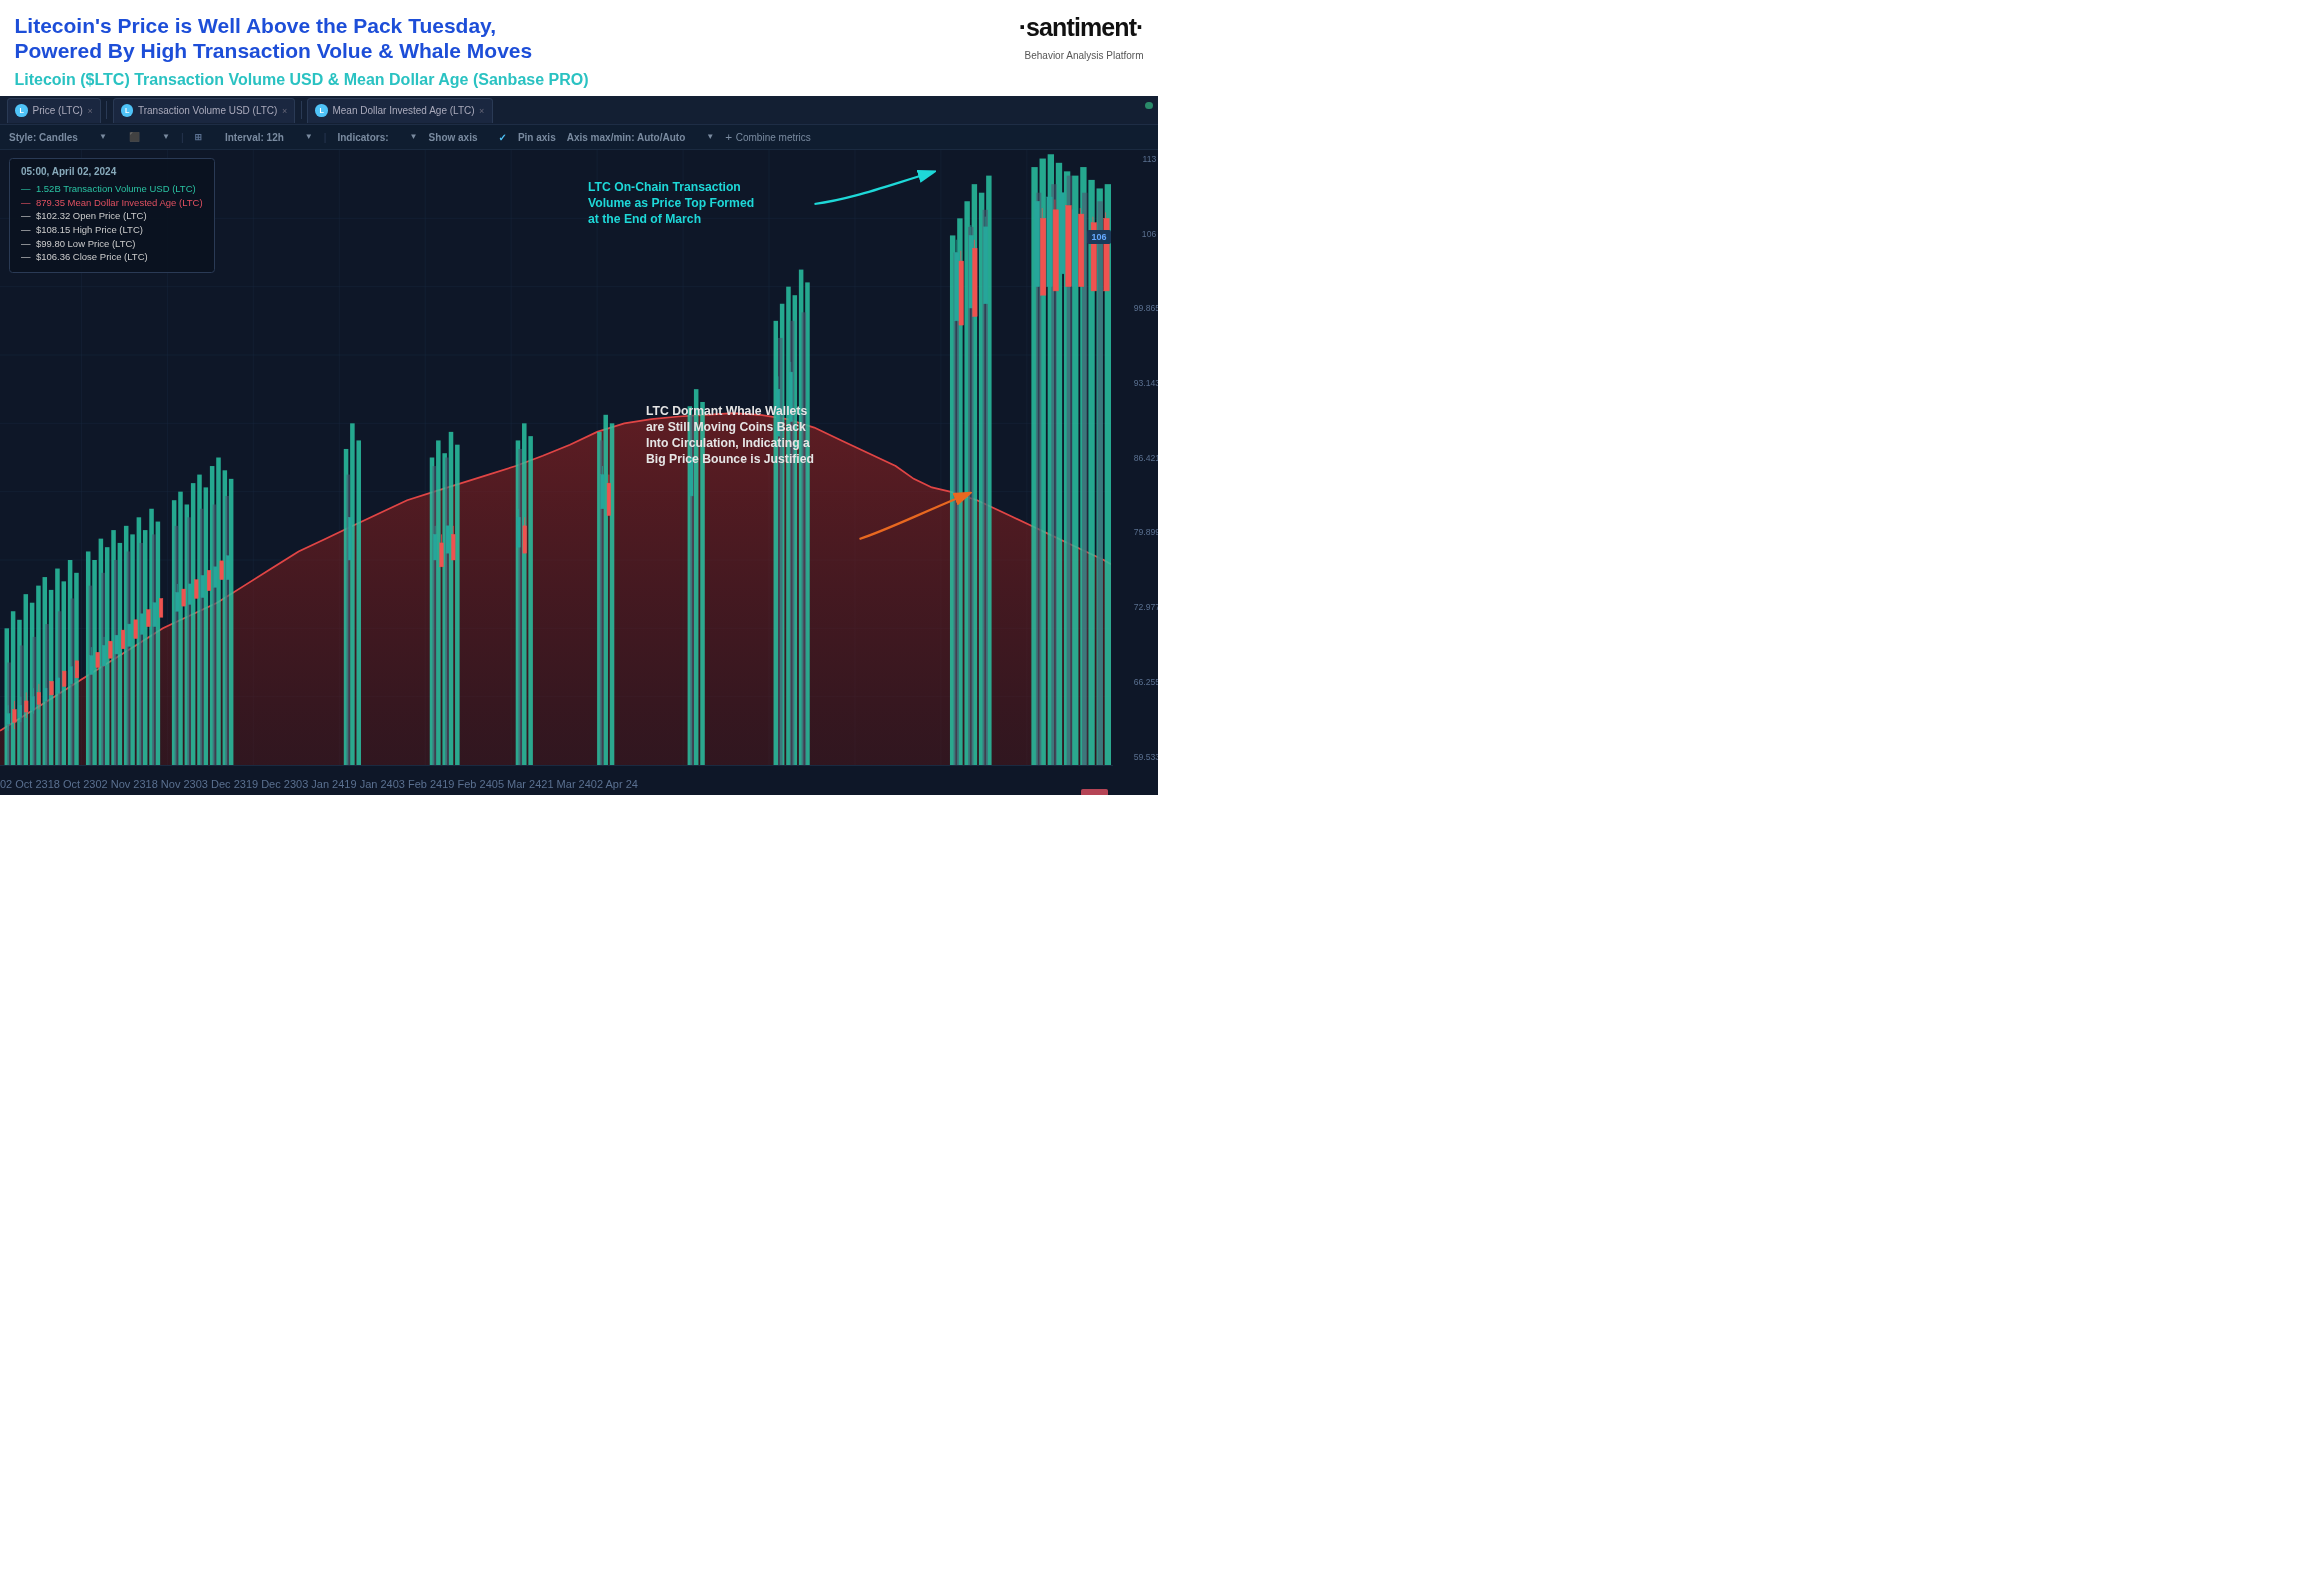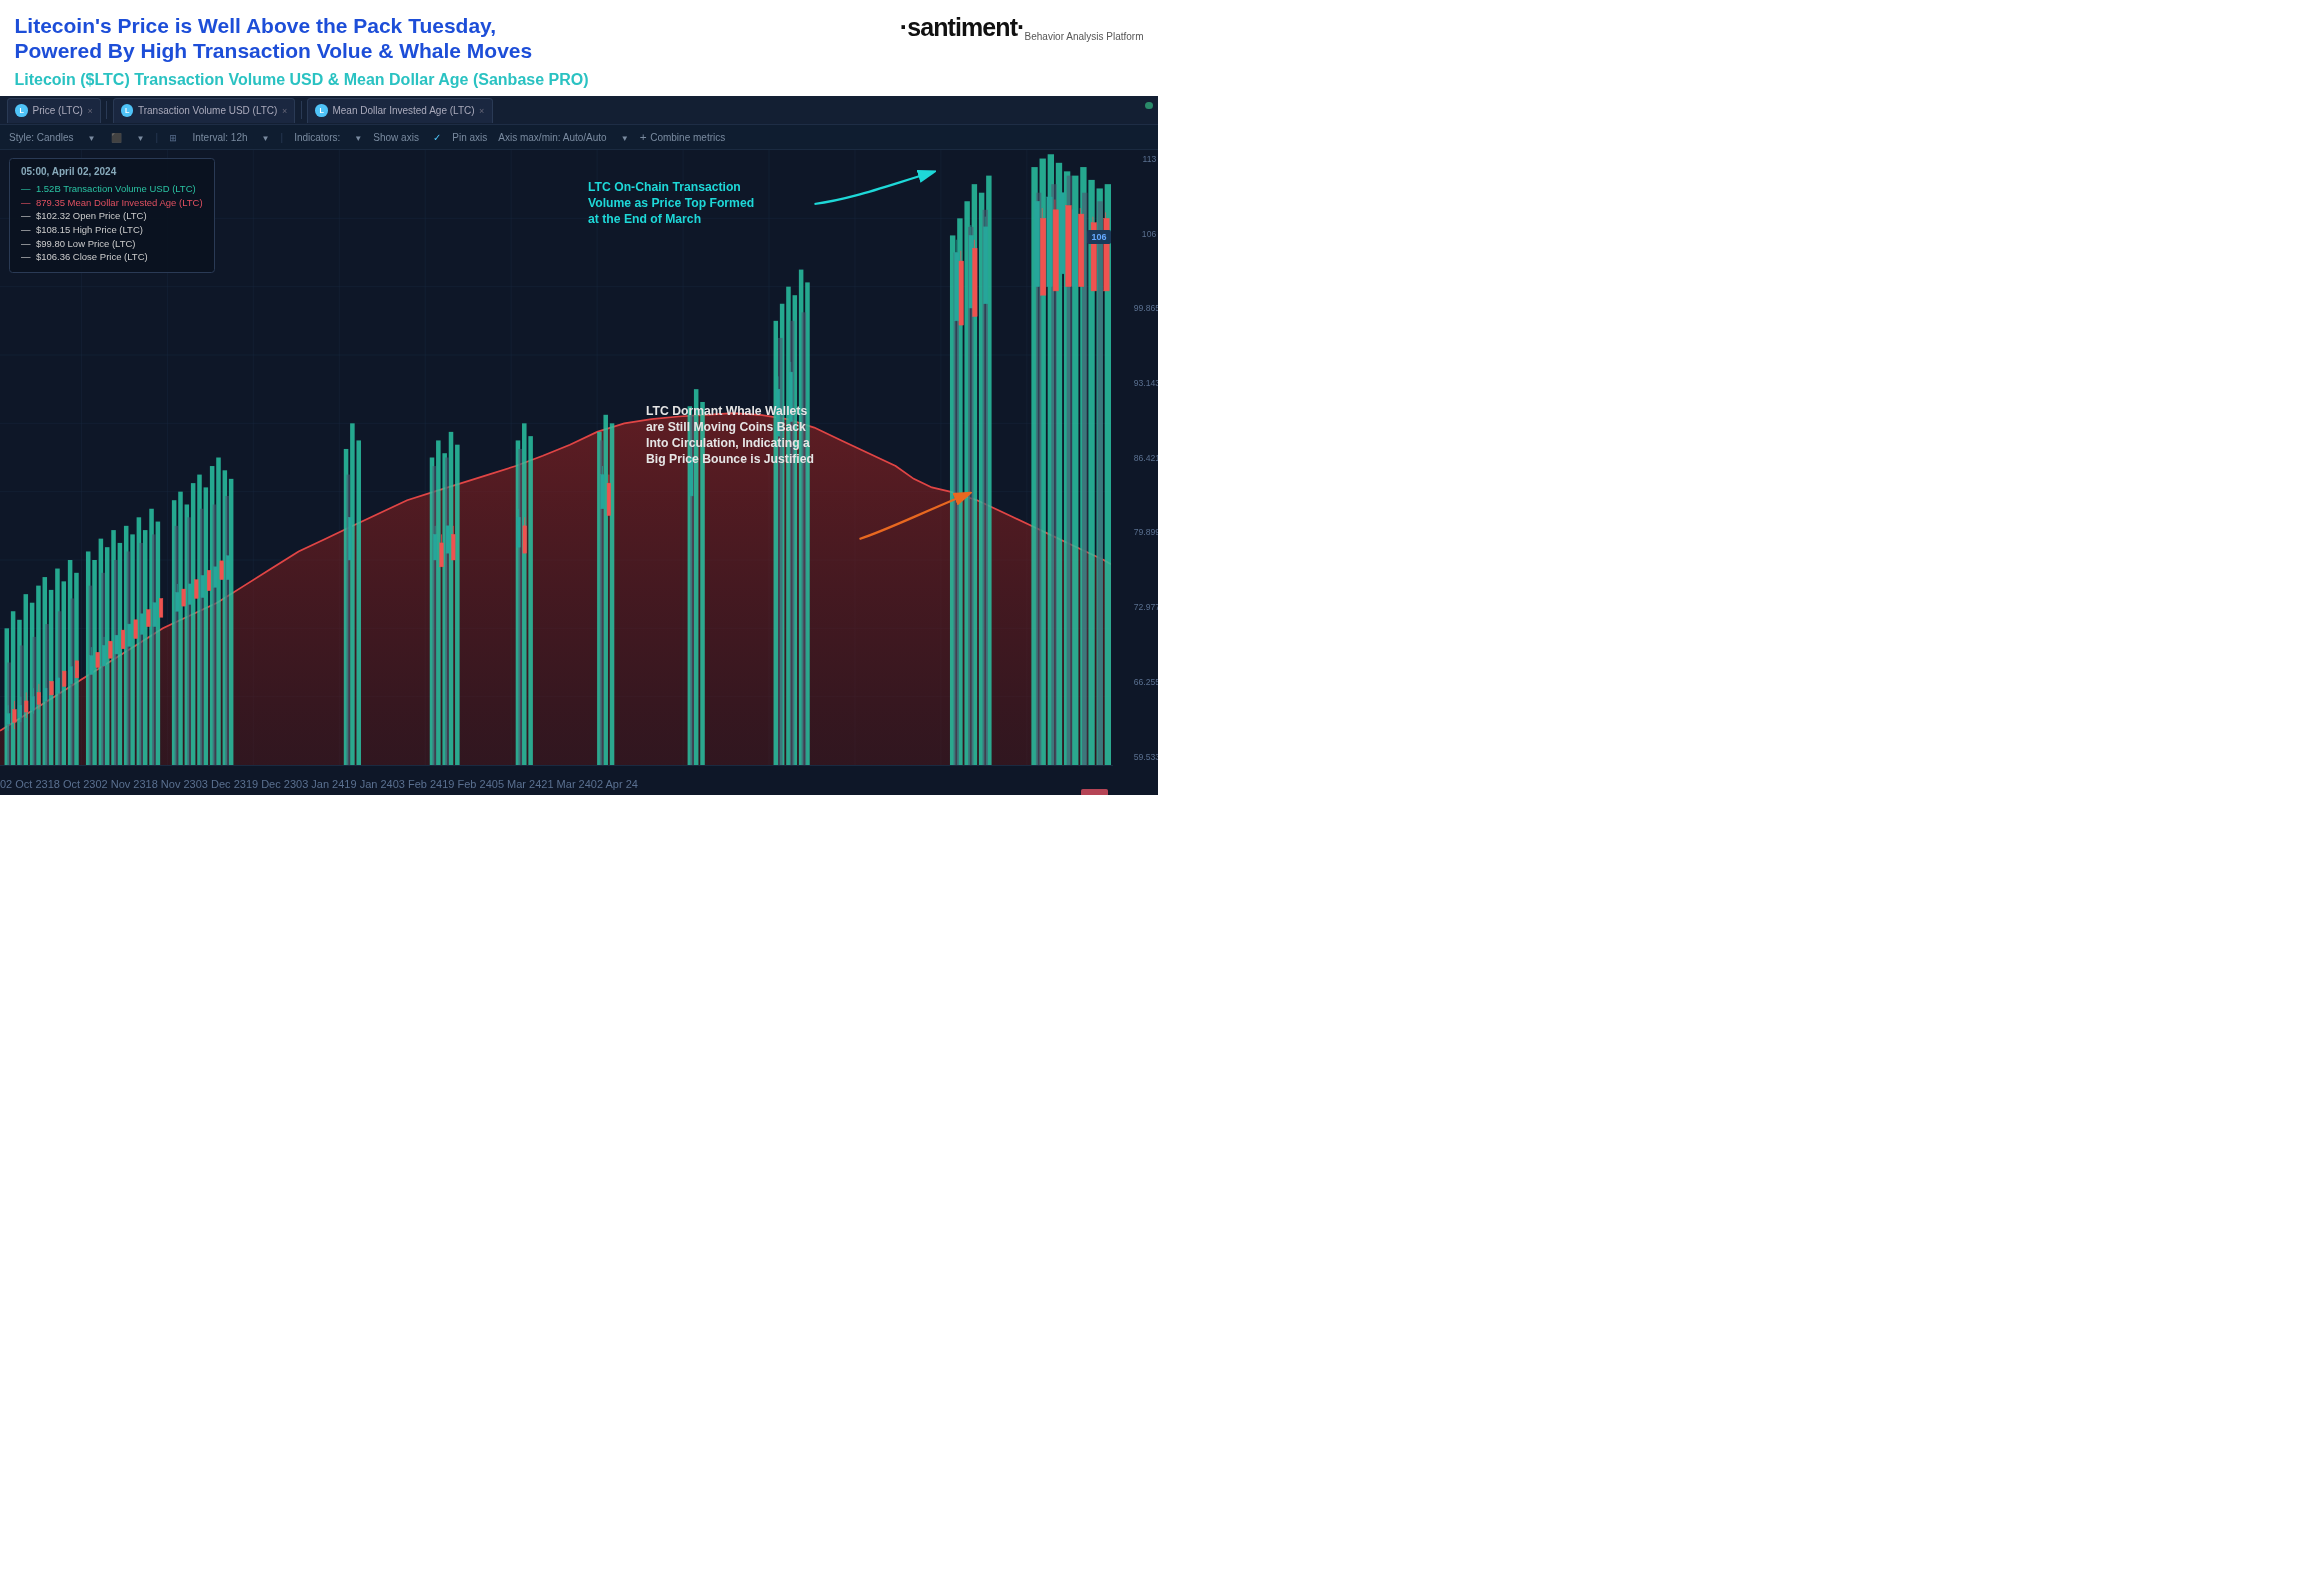--- a/index.html
+++ b/index.html
@@ -30,21 +30,21 @@
     }
 
     .sub-title {
       font-size: 16px;
       font-weight: 600;
       color: #2ac2c2;
     }
 
     .santiment-logo {
       display: flex;
-      flex-direction: row;
+      flex-direction: column;
       align-items: flex-end;
       min-width: 145px;
     }
 
     .santiment-brand {
       font-size: 25px;
       font-weight: 700;
       color: #111;
       letter-spacing: -0.9px;
     }
@@ -123,23 +123,24 @@
       padding: 3.6px 9px;
       height: 25px;
       gap: 11px;
       font-size: 10px;
       color: #7a8ba0;
       border-bottom: 0.9px solid #1a2a40;
     }
 
     .control-item {
       display: flex;
-      align-items: flex-end;
-      gap: 14px;
+      align-items: flex-start;
+      gap: 21px;
       cursor: pointer;
+      font-weight: bold;
     }
 
     .control-item .caret {
       font-size: 8.1px;
     }
 
     .checkmark { color: #4fc3f7; }
 
     .combine-metrics {
       display: flex;

